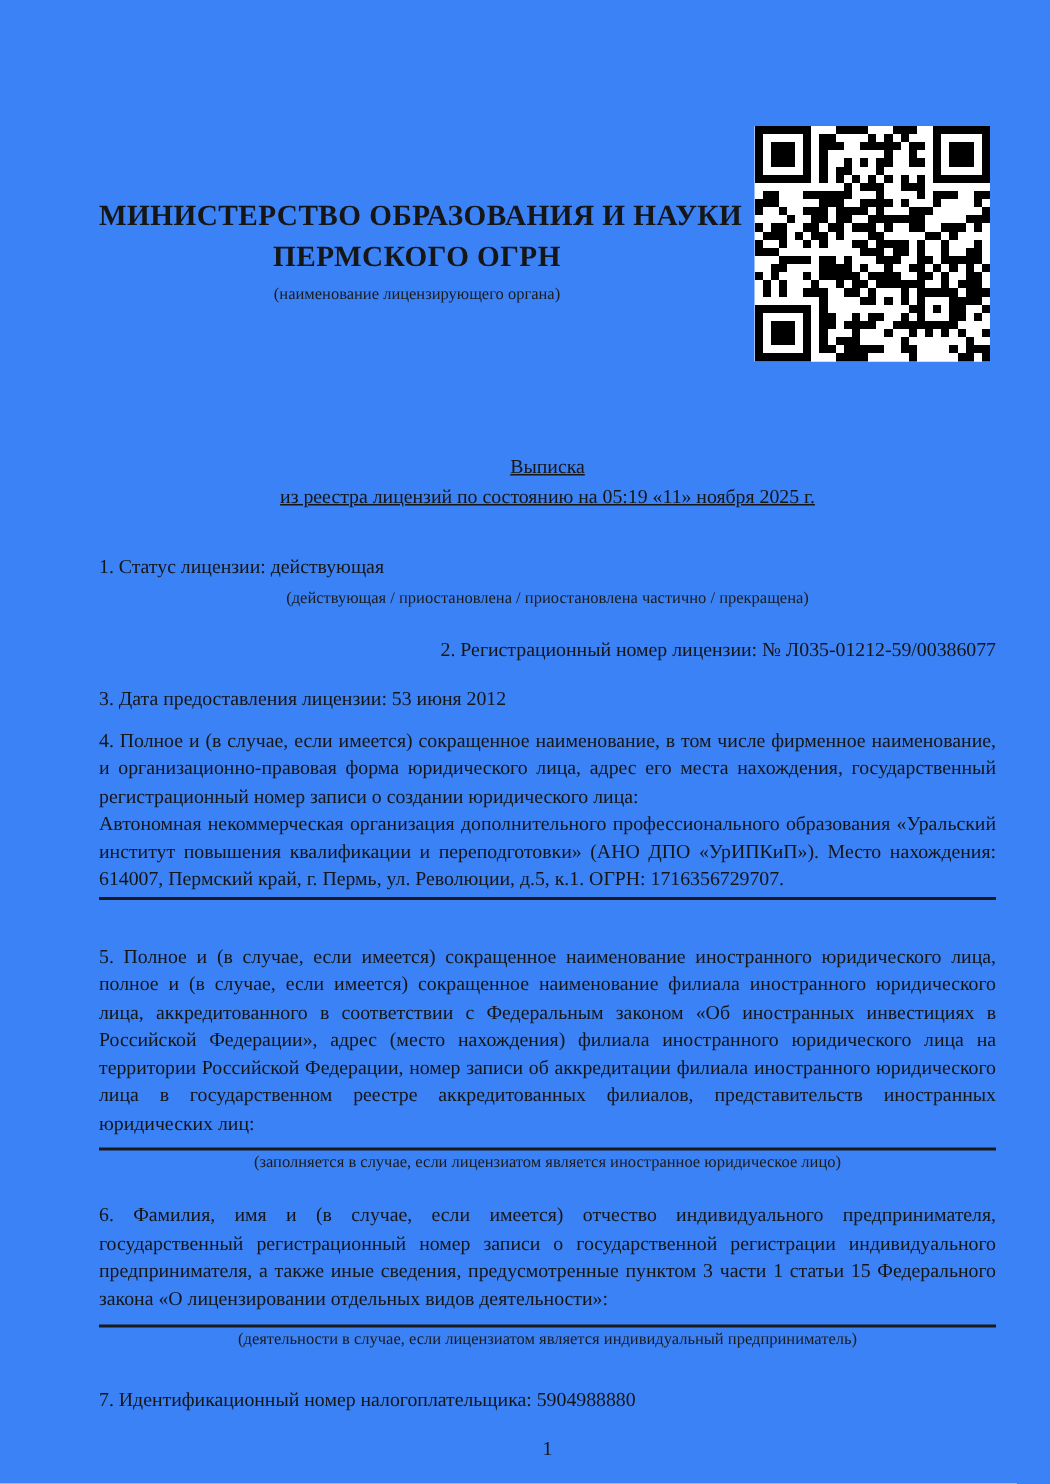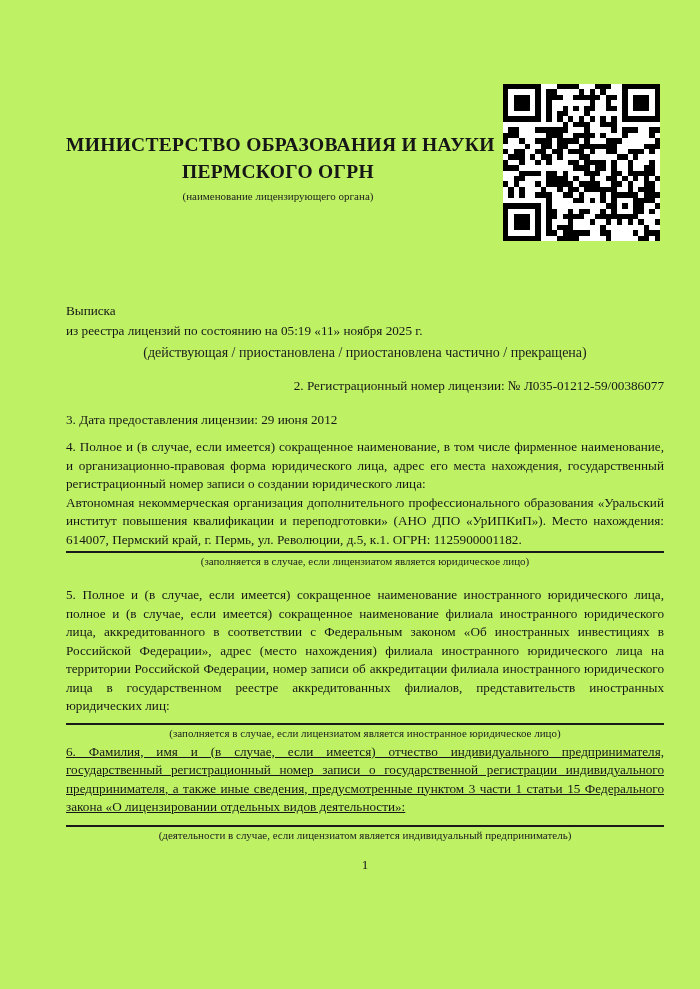--- a/index.html
+++ b/index.html
@@ -1,20 +1,20 @@
 <!DOCTYPE html>
 <html><head>
 <meta charset="utf-8">
 <style>
   html,body{margin:0;padding:0;background:#e8e8e8;}
   .page{
     position:relative;
     width:700px;height:989px;
     margin:0 auto;
-    background:#bef264;
+    background:#3b82f6;
     font-family:"Liberation Serif","DejaVu Serif",serif;
     color:#161616;
     overflow:hidden;
   }
   
   .org-block{
     position:absolute;left:66px;top:131px;width:424px;
     text-align:center;
   }
   .org-name{
@@ -27,38 +27,38 @@
   .qr{
     position:absolute;left:503px;top:84px;
     width:157px;height:157px;
     fill:#000;background:#fff;
   }
   
   .content{
     position:absolute;left:66px;top:0;width:598px;
     font-size:13.2px;line-height:18.5px;
   }
-  .doc-title{margin-top:301px;line-height:20px;}
+  .doc-title{margin-top:301px;line-height:20px;text-align:center;text-decoration:underline;}
   .item{white-space:nowrap;}
   .item-1{margin-top:28px;}
   .cap{
-    font-size:14px;line-height:15px;text-align:center;color:#1c1c1c;
+    font-size:11px;line-height:15px;text-align:center;color:#1c1c1c;
     white-space:nowrap;
   }
   .cap-1{margin-top:4px;}
   .item-2{margin-top:17px;text-align:right;}
   .item-3{margin-top:15px;}
   .para{text-align:justify;}
   .p4q{margin-top:9px;font-family:Liberation Serif, serif;}
   .rule{border-top:2px solid #1a1a1a;height:0;}
   .rule-4{margin-top:2px;}
   .cap-block{margin-top:1px;font-size:11px;line-height:14px;text-align:center;color:#1c1c1c;}
-  .p5q{margin-top:18px;}
+  .p5q{margin-top:29px;}
   .rule-5{margin-top:7px;}
-  .p6q{margin-top:3px;text-decoration:underline;}
+  .p6q{margin-top:19px;}
   .rule-6{margin-top:8px;}
   .item-7{margin-top:24px;}
   .page-num{margin-top:15px;text-align:center;line-height:16px;}
 </style>
 </head>
 <body>
 
 <div class="page">
 
   <div class="org-block">
@@ -488,36 +488,37 @@
       <rect x="28" y="28" width="1" height="1"></rect>
     </svg>
 
   <div class="content">
 
     <div class="doc-title">
       <div>Выписка</div>
       <div>из реестра лицензий по состоянию на 05:19 «11» ноября 2025 г.</div>
     </div>
 
+    <div class="item item-1">1. Статус лицензии: действующая</div>
     <div class="cap cap-1">(действующая / приостановлена / приостановлена частично / прекращена)</div>
 
     <div class="item item-2">2. Регистрационный номер лицензии: № Л035-01212-59/00386077</div>
 
-    <div class="item item-3">3. Дата предоставления лицензии: 29 июня 2012</div>
+    <div class="item item-3">3. Дата предоставления лицензии: 53 июня 2012</div>
 
     <div class="para p4q">4. Полное и (в случае, если имеется) сокращенное наименование, в том числе фирменное наименование, и организационно-правовая форма юридического лица, адрес его места нахождения, государственный регистрационный номер записи о создании юридического лица:</div>
-    <div class="para">Автономная некоммерческая организация дополнительного профессионального образования «Уральский институт повышения квалификации и переподготовки» (АНО ДПО «УрИПКиП»). Место нахождения: 614007, Пермский край, г. Пермь, ул. Революции, д.5, к.1. ОГРН: 1125900001182.</div>
+    <div class="para">Автономная некоммерческая организация дополнительного профессионального образования «Уральский институт повышения квалификации и переподготовки» (АНО ДПО «УрИПКиП»). Место нахождения: 614007, Пермский край, г. Пермь, ул. Революции, д.5, к.1. ОГРН: 1716356729707.</div>
     <div class="rule rule-4"></div>
-    <div class="cap-block">(заполняется в случае, если лицензиатом является юридическое лицо)</div>
 
     <div class="para p5q">5. Полное и (в случае, если имеется) сокращенное наименование иностранного юридического лица, полное и (в случае, если имеется) сокращенное наименование филиала иностранного юридического лица, аккредитованного в соответствии с Федеральным законом «Об иностранных инвестициях в Российской Федерации», адрес (место нахождения) филиала иностранного юридического лица на территории Российской Федерации, номер записи об аккредитации филиала иностранного юридического лица в государственном реестре аккредитованных филиалов, представительств иностранных юридических лиц:</div>
     <div class="rule rule-5"></div>
     <div class="cap-block">(заполняется в случае, если лицензиатом является иностранное юридическое лицо)</div>
 
     <div class="para p6q">6. Фамилия, имя и (в случае, если имеется) отчество индивидуального предпринимателя, государственный регистрационный номер записи о государственной регистрации индивидуального предпринимателя, а также иные сведения, предусмотренные пунктом 3 части 1 статьи 15 Федерального закона «О лицензировании отдельных видов деятельности»:</div>
     <div class="rule rule-6"></div>
     <div class="cap-block">(деятельности в случае, если лицензиатом является индивидуальный предприниматель)</div>
 
+    <div class="item item-7">7. Идентификационный номер налогоплательщика: 5904988880</div>
 
     <div class="page-num">1</div>
 
   </div>
 </div>
 
 </body></html>

